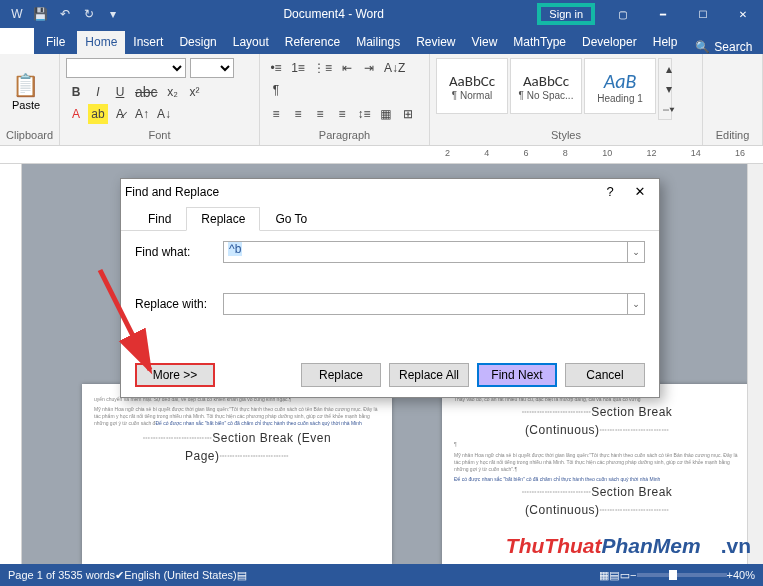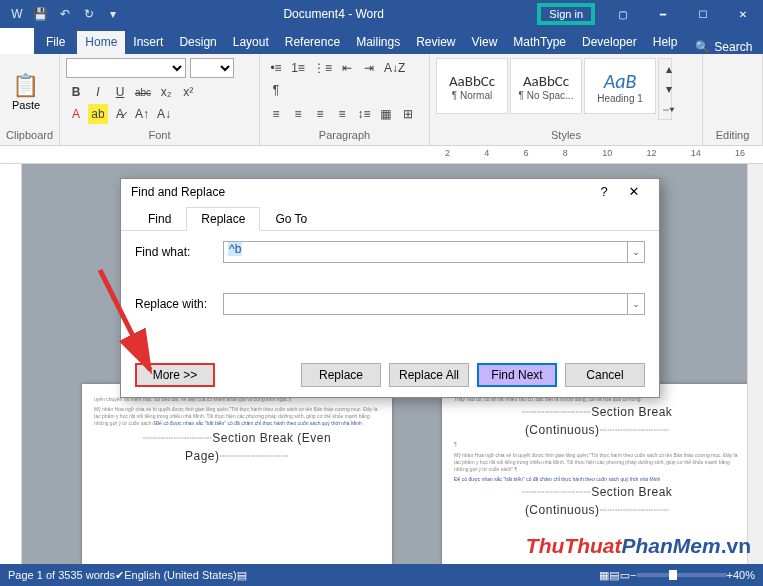--- a/index.html
+++ b/index.html
@@ -39,21 +39,21 @@
 .vruler { width: 22px; background: #fff; border-right: 1px solid #d4d4d4; }
 .pages { flex: 1; position: relative; overflow: hidden; }
 .page-bg { position: absolute; background: #fff; box-shadow: 0 0 4px rgba(0,0,0,0.3); font-size: 6px; color: #555; padding: 12px; line-height: 1.5; }
 .page-bg.left { left: 60px; top: 220px; width: 310px; height: 180px; }
 .page-bg.right { left: 420px; top: 220px; width: 310px; height: 200px; }
 .sbrk { color: #aaa; text-align: center; font-size: 12px; letter-spacing: 0.5px; }
 .sbrk .t { color: #333; }
 .scrollbar-v { position: absolute; right: 0; top: 164px; bottom: 22px; width: 16px; background: #f0f0f0; border-left: 1px solid #d4d4d4; }
 
 .dialog { position: absolute; left: 120px; top: 178px; width: 540px; height: 220px; background: #fff; border: 1px solid #888; box-shadow: 4px 4px 12px rgba(0,0,0,0.3); display: flex; flex-direction: column; }
-.dlg-title { height: 30px; display: flex; align-items: center; padding: 0 10px; font-size: 12px; }
+.dlg-title { height: 30px; display: flex; align-items: center; padding: 0 4px; font-size: 12px; }
 .dlg-title .sp { flex: 1; }
 .dlg-title .cb { width: 30px; text-align: center; font-size: 13px; }
 .dlg-tabs { display: flex; border-bottom: 1px solid #d9d9d9; padding-left: 12px; margin-top: 2px; }
 .dlg-tab { padding: 4px 14px; font-size: 12px; border: 1px solid transparent; position: relative; top: 1px; }
 .dlg-tab.active { border-color: #d9d9d9; border-bottom-color: #fff; background: #fff; }
 .dlg-body { padding: 10px 14px; flex: 1; }
 .field-row { display: flex; align-items: center; margin-bottom: 30px; }
 .field-row label { width: 88px; font-size: 12px; }
 .field-input { flex: 1; height: 22px; border: 1px solid #ababab; padding: 0 4px; font-size: 12px; }
 .cbx { width: 17px; height: 22px; border: 1px solid #ababab; border-left: none; display: flex; align-items: center; justify-content: center; font-size: 9px; color: #555; }
@@ -66,21 +66,21 @@
 
 .arrow { position: absolute; left: 90px; top: 260px; pointer-events: none; }
 
 .statusbar { position: absolute; bottom: 0; left: 0; right: 0; height: 22px; background: #2b579a; color: #fff; display: flex; align-items: center; font-size: 11px; padding: 0 8px; gap: 0; }
 .statusbar .sp { flex: 1; }
 .statusbar .sb-item { opacity: 0.95; }
 .zoom-slider { width: 90px; height: 4px; background: #5b7ab1; position: relative; }
 .zoom-thumb { position: absolute; left: 32px; top: -3px; width: 8px; height: 10px; background: #fff; }
 
 .watermark { position: absolute; right: 12px; bottom: 28px; font-size: 21px; font-weight: bold; color: #e03131; font-style: italic; }
-.watermark .vn { color: #2b579a; font-style: normal; }
+.watermark .vn { color: #2b579a; font-style: normal; margin-left: 20px; }
 </style>
 </head>
 <body>
 
 <div class="titlebar">
   <div class="qat">
     <span class="qat-btn">W</span>
     <span class="qat-btn">💾</span>
     <span class="qat-btn">↶</span>
     <span class="qat-btn">↻</span>
@@ -130,21 +130,21 @@
   <div class="r-group" style="width:200px">
     <div>
       <div class="font-row">
         <select class="font-sel" style="width:120px"></select>
         <select class="font-sel" style="width:44px"></select>
       </div>
       <div class="r-btns">
         <span class="rb" style="font-weight:bold">B</span>
         <span class="rb" style="font-style:italic">I</span>
         <span class="rb" style="text-decoration:underline">U</span>
-        <span class="rb" style="text-decoration:line-through;font-size:10px">abc</span>
+        <span class="rb" style="text-decoration:line-through;font-size:14px">abc</span>
         <span class="rb">x₂</span>
         <span class="rb">x²</span>
       </div>
       <div class="r-btns" style="margin-top:2px">
         <span class="rb" style="color:#e03131">A</span>
         <span class="rb" style="background:#ffeb3b">ab</span>
         <span class="rb">A̷</span>
         <span class="rb">A↑</span>
         <span class="rb">A↓</span>
       </div>

